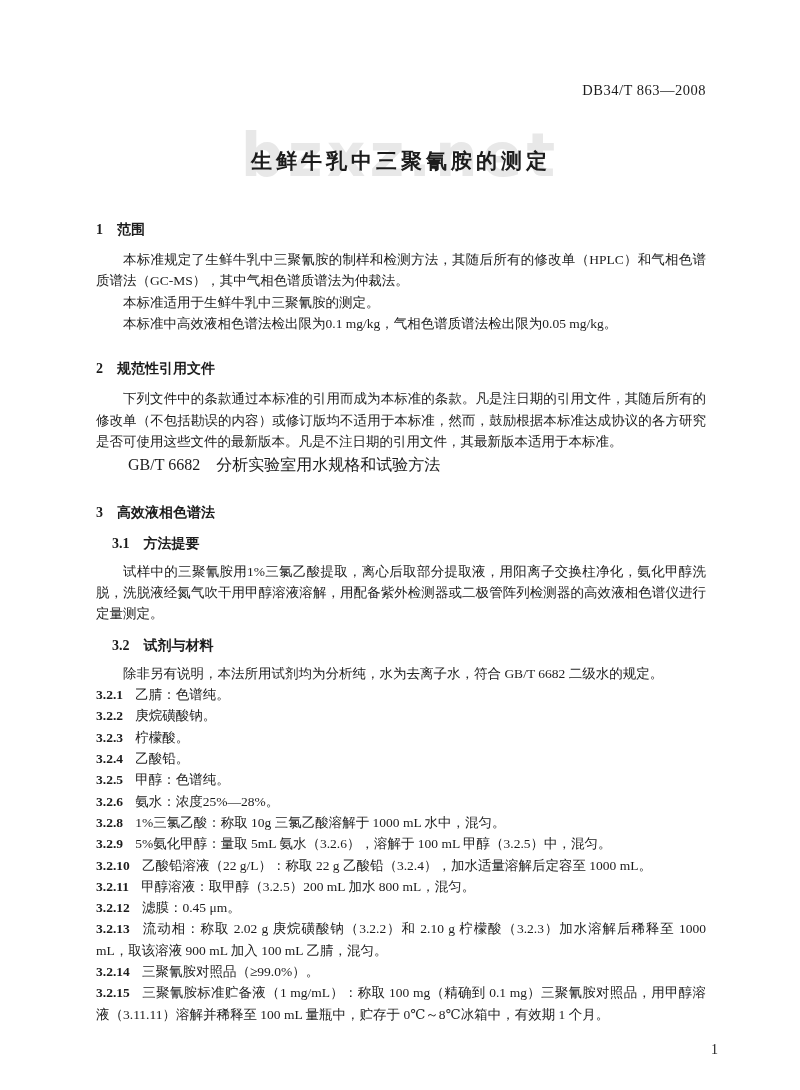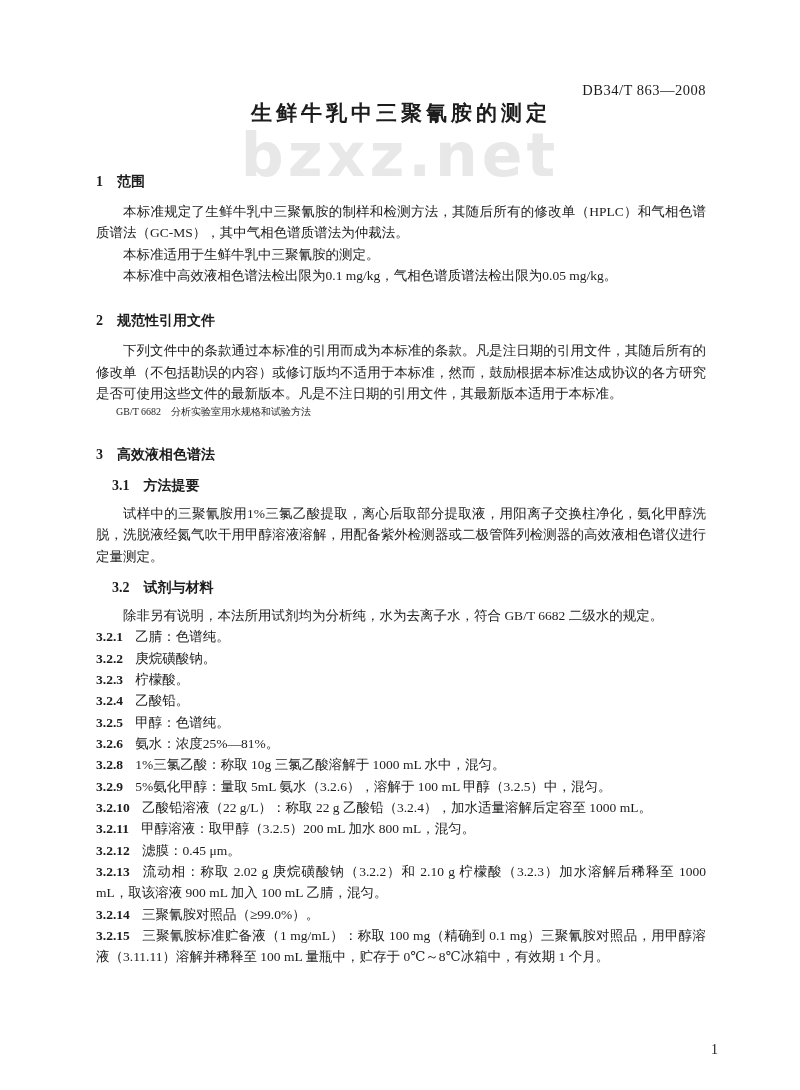--- a/index.html
+++ b/index.html
@@ -16,20 +16,21 @@
   }
   .content {
     position: relative;
     padding: 82px 94px 0 96px;
     z-index: 2;
   }
   .doc-number {
     text-align: right;
     font-size: 14.5px;
     letter-spacing: 0.5px;
+    margin-bottom: 48px;
   }
   .doc-title {
     position: relative;
     text-align: center;
     font-size: 21px;
     font-weight: bold;
     letter-spacing: 4px;
     margin-bottom: 44px;
     z-index: 3;
   }
@@ -59,21 +60,21 @@
     margin: 10px 0 7px 16px;
     line-height: 1.5;
   }
   .para {
     font-size: 13.5px;
     line-height: 1.58;
     text-indent: 2em;
     text-align: justify;
   }
   .ref-line {
-    font-size: 10px;
+    font-size: 16px;
     line-height: 1.58;
     text-indent: 2em;
     margin-bottom: 2px;
   }
   .clause {
     font-size: 13.5px;
     line-height: 1.58;
     text-align: justify;
   }
   .clause-num {
@@ -128,21 +129,21 @@
     <p class="clause">
       <span class="clause-num">3.2.3</span><span>柠檬酸。</span>
     </p>
     <p class="clause">
       <span class="clause-num">3.2.4</span><span>乙酸铅。</span>
     </p>
     <p class="clause">
       <span class="clause-num">3.2.5</span><span>甲醇：色谱纯。</span>
     </p>
     <p class="clause">
-      <span class="clause-num">3.2.6</span><span>氨水：浓度25%—81%。</span>
+      <span class="clause-num">3.2.6</span><span>氨水：浓度25%—28%。</span>
     </p>
     <p class="clause">
       <span class="clause-num">3.2.8</span><span>1%三氯乙酸：称取 10g 三氯乙酸溶解于 1000 mL 水中，混匀。</span>
     </p>
     <p class="clause">
       <span class="clause-num">3.2.9</span><span>5%氨化甲醇：量取 5mL 氨水（3.2.6），溶解于 100 mL 甲醇（3.2.5）中，混匀。</span>
     </p>
     <p class="clause">
       <span class="clause-num">3.2.10</span><span>乙酸铅溶液（22 g/L）：称取 22 g 乙酸铅（3.2.4），加水适量溶解后定容至 1000 mL。</span>
     </p>

